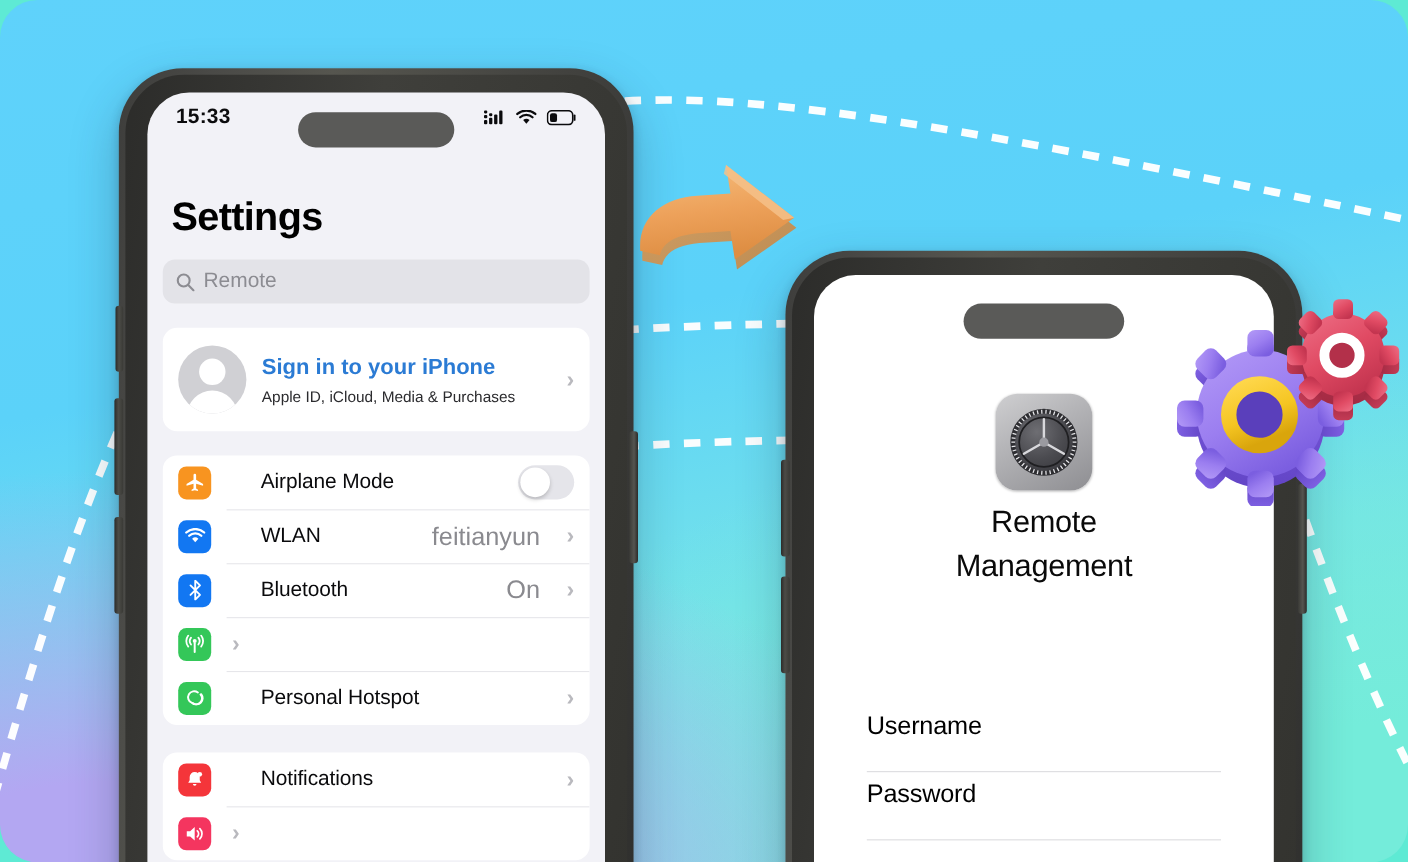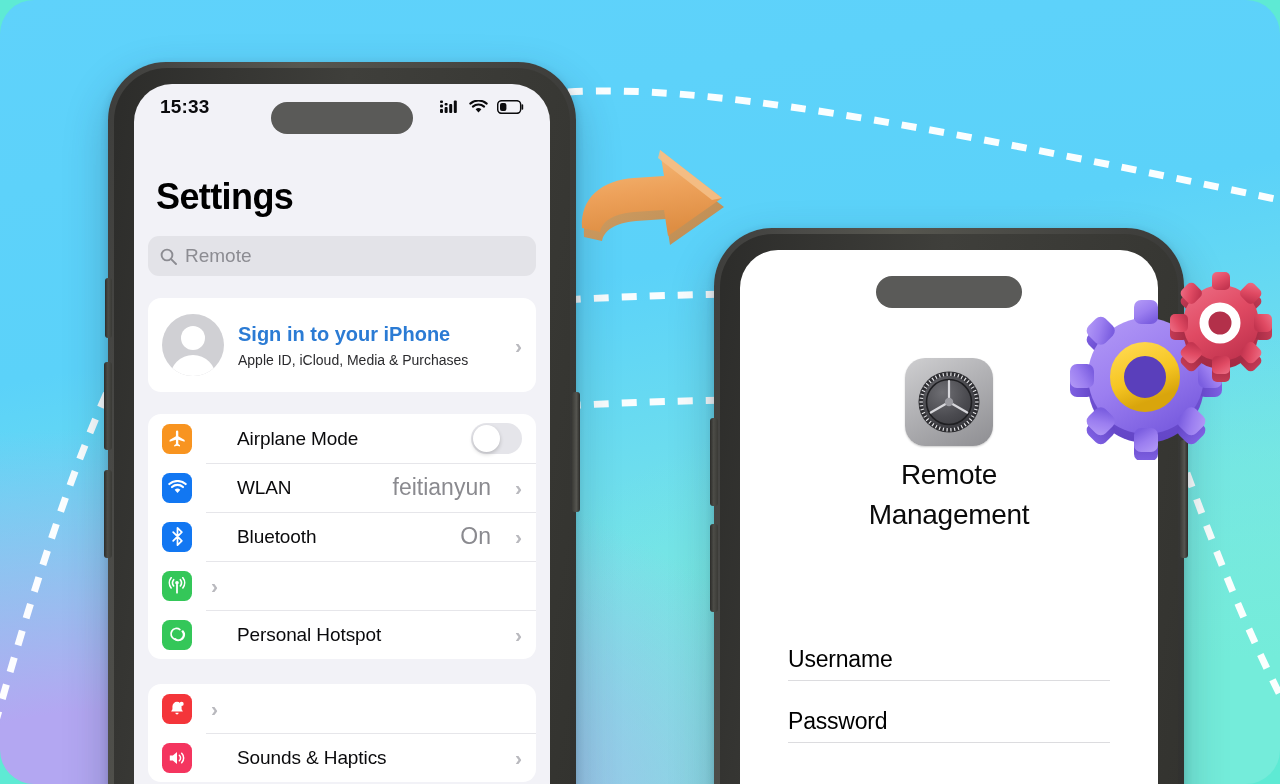--- a/index.html
+++ b/index.html
@@ -134,21 +134,21 @@
   .rm-title{
     position:absolute;left:0;top:205px;width:100%;text-align:center;
     font-size:28px;font-weight:400;color:#0a0a0a;line-height:1.42;letter-spacing:-.3px;
   }
   .rm-sub{
     position:absolute;left:48px;top:312px;width:calc(100% - 96px);text-align:center;
     font-size:18px;color:#8e8e93;line-height:1.55;
   }
   .field{
     position:absolute;left:48px;width:calc(100% - 96px);
-    border-bottom:1.5px solid #dcdcdf;padding-bottom:7px;
+    border-bottom:1.5px solid #dcdcdf;padding-bottom:28px;
   }
   .field .fl{font-size:23px;color:#000;letter-spacing:-.2px;}
   #field-username{top:396px;}
   #field-password{top:458px;}
 
   
   .gears{position:absolute;left:1062px;top:252px;width:220px;height:208px;pointer-events:none;}
 
   
   .arrow3d{position:absolute;left:572px;top:140px;width:180px;height:110px;pointer-events:none;}
@@ -299,31 +299,31 @@
 
         <div class="group tight">
           <div class="row">
             <div class="ico" style="background:#f4353a;">
               <svg width="18" height="18" viewBox="0 0 22 22" fill="#fff">
                 <path d="M11 2.2a5.6 5.6 0 0 0-5.6 5.6v3.5L3.8 14.2h14.4l-1.6-2.9V7.8A5.6 5.6 0 0 0 11 2.2z"></path>
                 <path d="M9 15.6h4a2 2 0 0 1-4 0z"></path>
                 <circle cx="16.6" cy="4.8" r="2.6"></circle>
               </svg>
             </div>
+            <div class="row-label">Notifications</div>
             <div class="chev">›</div>
           </div>
           <div class="row">
             <div class="ico" style="background:#f4355f;">
               <svg width="20" height="18" viewBox="0 0 22 20" fill="none">
                 <path d="M3 7.3h3.4L11 3.2v13.6L6.4 12.7H3z" fill="#fff"></path>
                 <path d="M13.6 7 a4 4 0 0 1 0 6" stroke="#fff" stroke-width="1.7" stroke-linecap="round"></path>
                 <path d="M16.2 4.8 a7.3 7.3 0 0 1 0 10.4" stroke="#fff" stroke-width="1.7" stroke-linecap="round"></path>
               </svg>
             </div>
-            <div class="row-label">Sounds &amp; Haptics</div>
             <div class="chev">›</div>
           </div>
         </div>
 
       </div>
     </div>
   </div>
 
   <div class="phone" id="phone-right">
     <div class="frame"></div>

